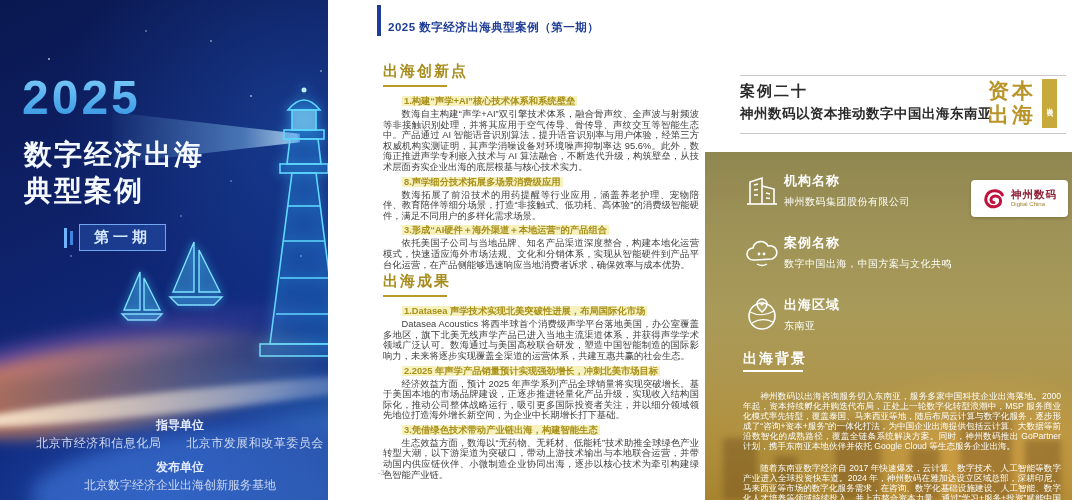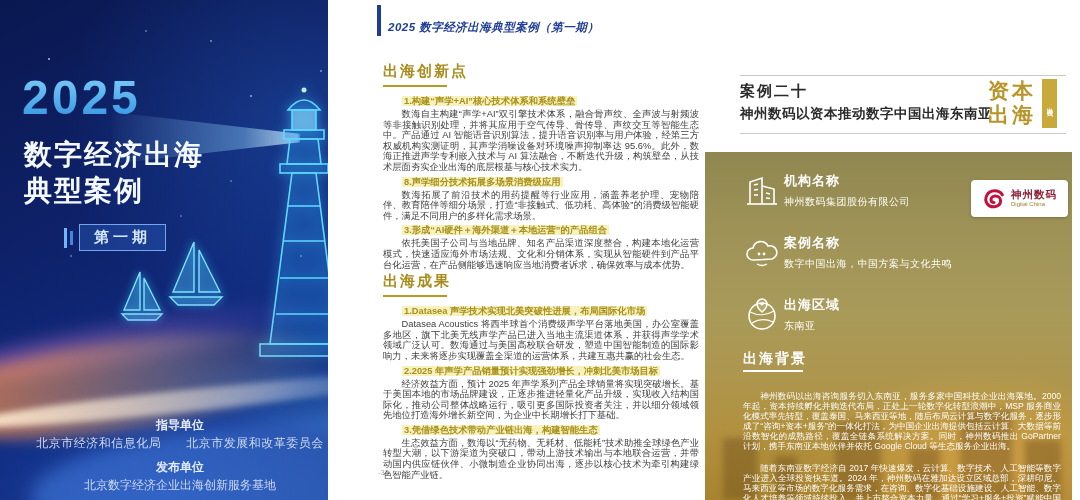--- a/index.html
+++ b/index.html
@@ -54,21 +54,21 @@
   }
   .cover-footer{position:absolute;left:0;top:418px;width:360px;text-align:center;color:#cdd9f2;font-size:12px;line-height:1.3;}
   .cf-label{font-weight:bold;color:#e4ecff;}
   .cf-orgs{margin-top:2px;letter-spacing:.5px;}
   .cf-label2{margin-top:9px;font-weight:bold;color:#e4ecff;}
   .cf-org2{margin-top:2px;}
   .cf-date{margin-top:12px;color:#dfe7fa;}
   
   .page-mid{position:absolute;left:360px;top:0;width:348px;height:500px;background:#fff;}
   .mid-bar{position:absolute;left:17px;top:5px;width:4px;height:31px;background:#1e3c96;}
-  .mid-header{position:absolute;left:28px;top:20px;font-size:11.5px;font-weight:bold;color:#1e3c96;letter-spacing:.5px;font-style:italic;}
+  .mid-header{position:absolute;left:28px;top:20px;font-size:11.5px;font-weight:bold;color:#1e3c96;letter-spacing:.5px;}
   .mid-content{position:absolute;left:23px;top:62px;width:316px;}
   .sec-title{font-size:15px;font-weight:bold;color:#a88d1e;letter-spacing:2px;}
   .sec-rule{width:64px;height:2px;background:#b89b25;margin:4px 0 8px 0;}
   .sec-block2{margin-top:2px;}
   .item-h{font-size:9.3px;font-weight:bold;color:#a8901c;margin:3px 0 1px 19px;}
   .item-h span{background:#f6f1bd;padding:0 2px;}
   .item-b{font-size:9.3px;color:#3d3d3d;text-align:justify;text-indent:2em;line-height:1.14;margin:0;}
   .page-num{position:absolute;left:18px;top:468px;font-size:7.5px;color:#a5a5a5;}
   
   .page-right{position:absolute;left:708px;top:0;width:372px;height:408px;background:#fff;}

